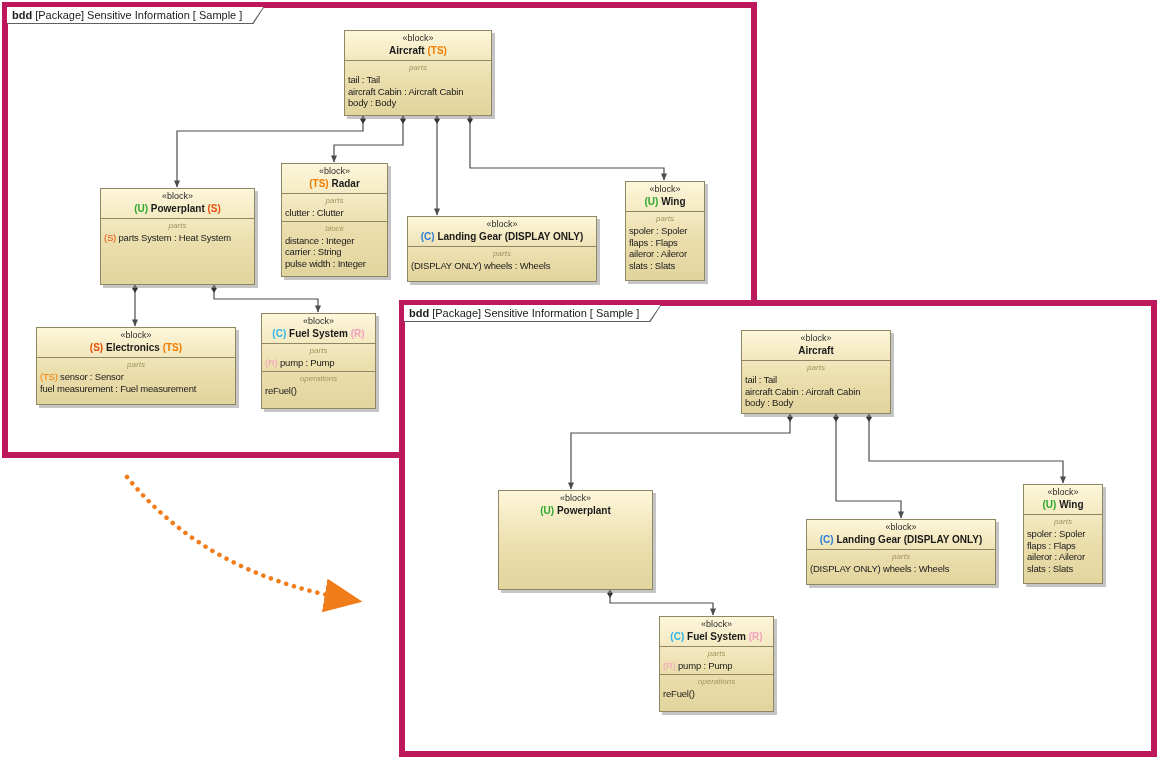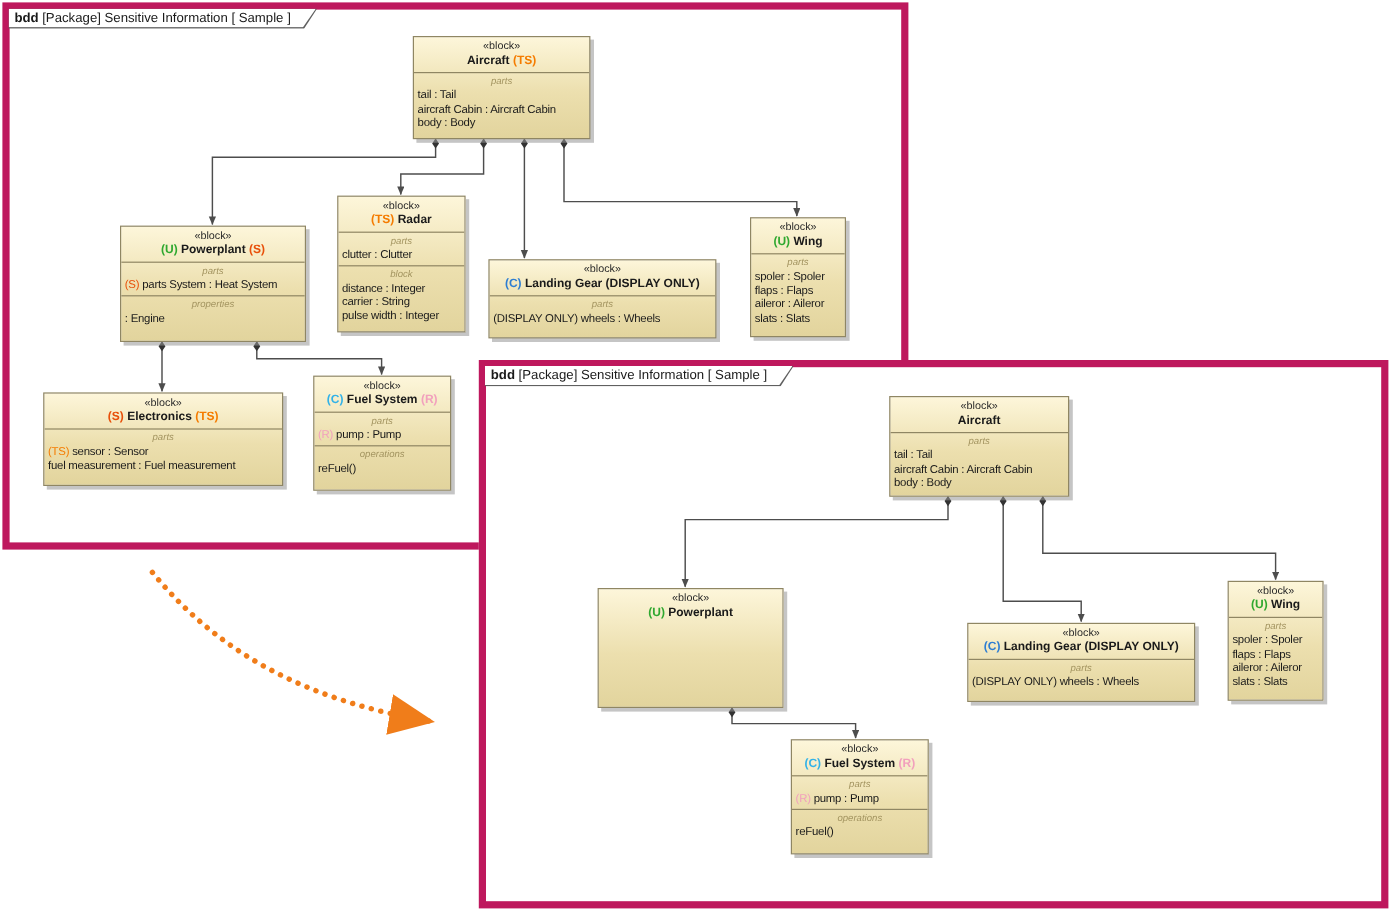--- a/index.html
+++ b/index.html
@@ -87,24 +87,20 @@
     </div>
     <div class="block" style="left: 100px; top: 188px; width: 155px; height: 97px;">
       <div class="block-head">
         <div class="stereo">«block»</div>
         <div class="btitle"><span style="color: rgb(47, 168, 47);">(U) </span><span>Powerplant </span><span style="color: rgb(232, 80, 10);">(S)</span></div>
       </div>
       <div class="comp">
         <div class="comp-label">parts</div>
         <div class="feature"><span style="color: rgb(232, 80, 10);">(S) </span><span>parts System : Heat System</span></div>
       </div>
-      <div class="comp">
-        <div class="comp-label">properties</div>
-        <div class="feature"><span> : Engine</span></div>
-      </div>
     </div>
     <div class="block" style="left: 281px; top: 163px; width: 107px; height: 114px;">
       <div class="block-head">
         <div class="stereo">«block»</div>
         <div class="btitle"><span style="color: rgb(245, 124, 0);">(TS) </span><span>Radar</span></div>
       </div>
       <div class="comp">
         <div class="comp-label">parts</div>
         <div class="feature"><span>clutter : Clutter</span></div>
       </div>

